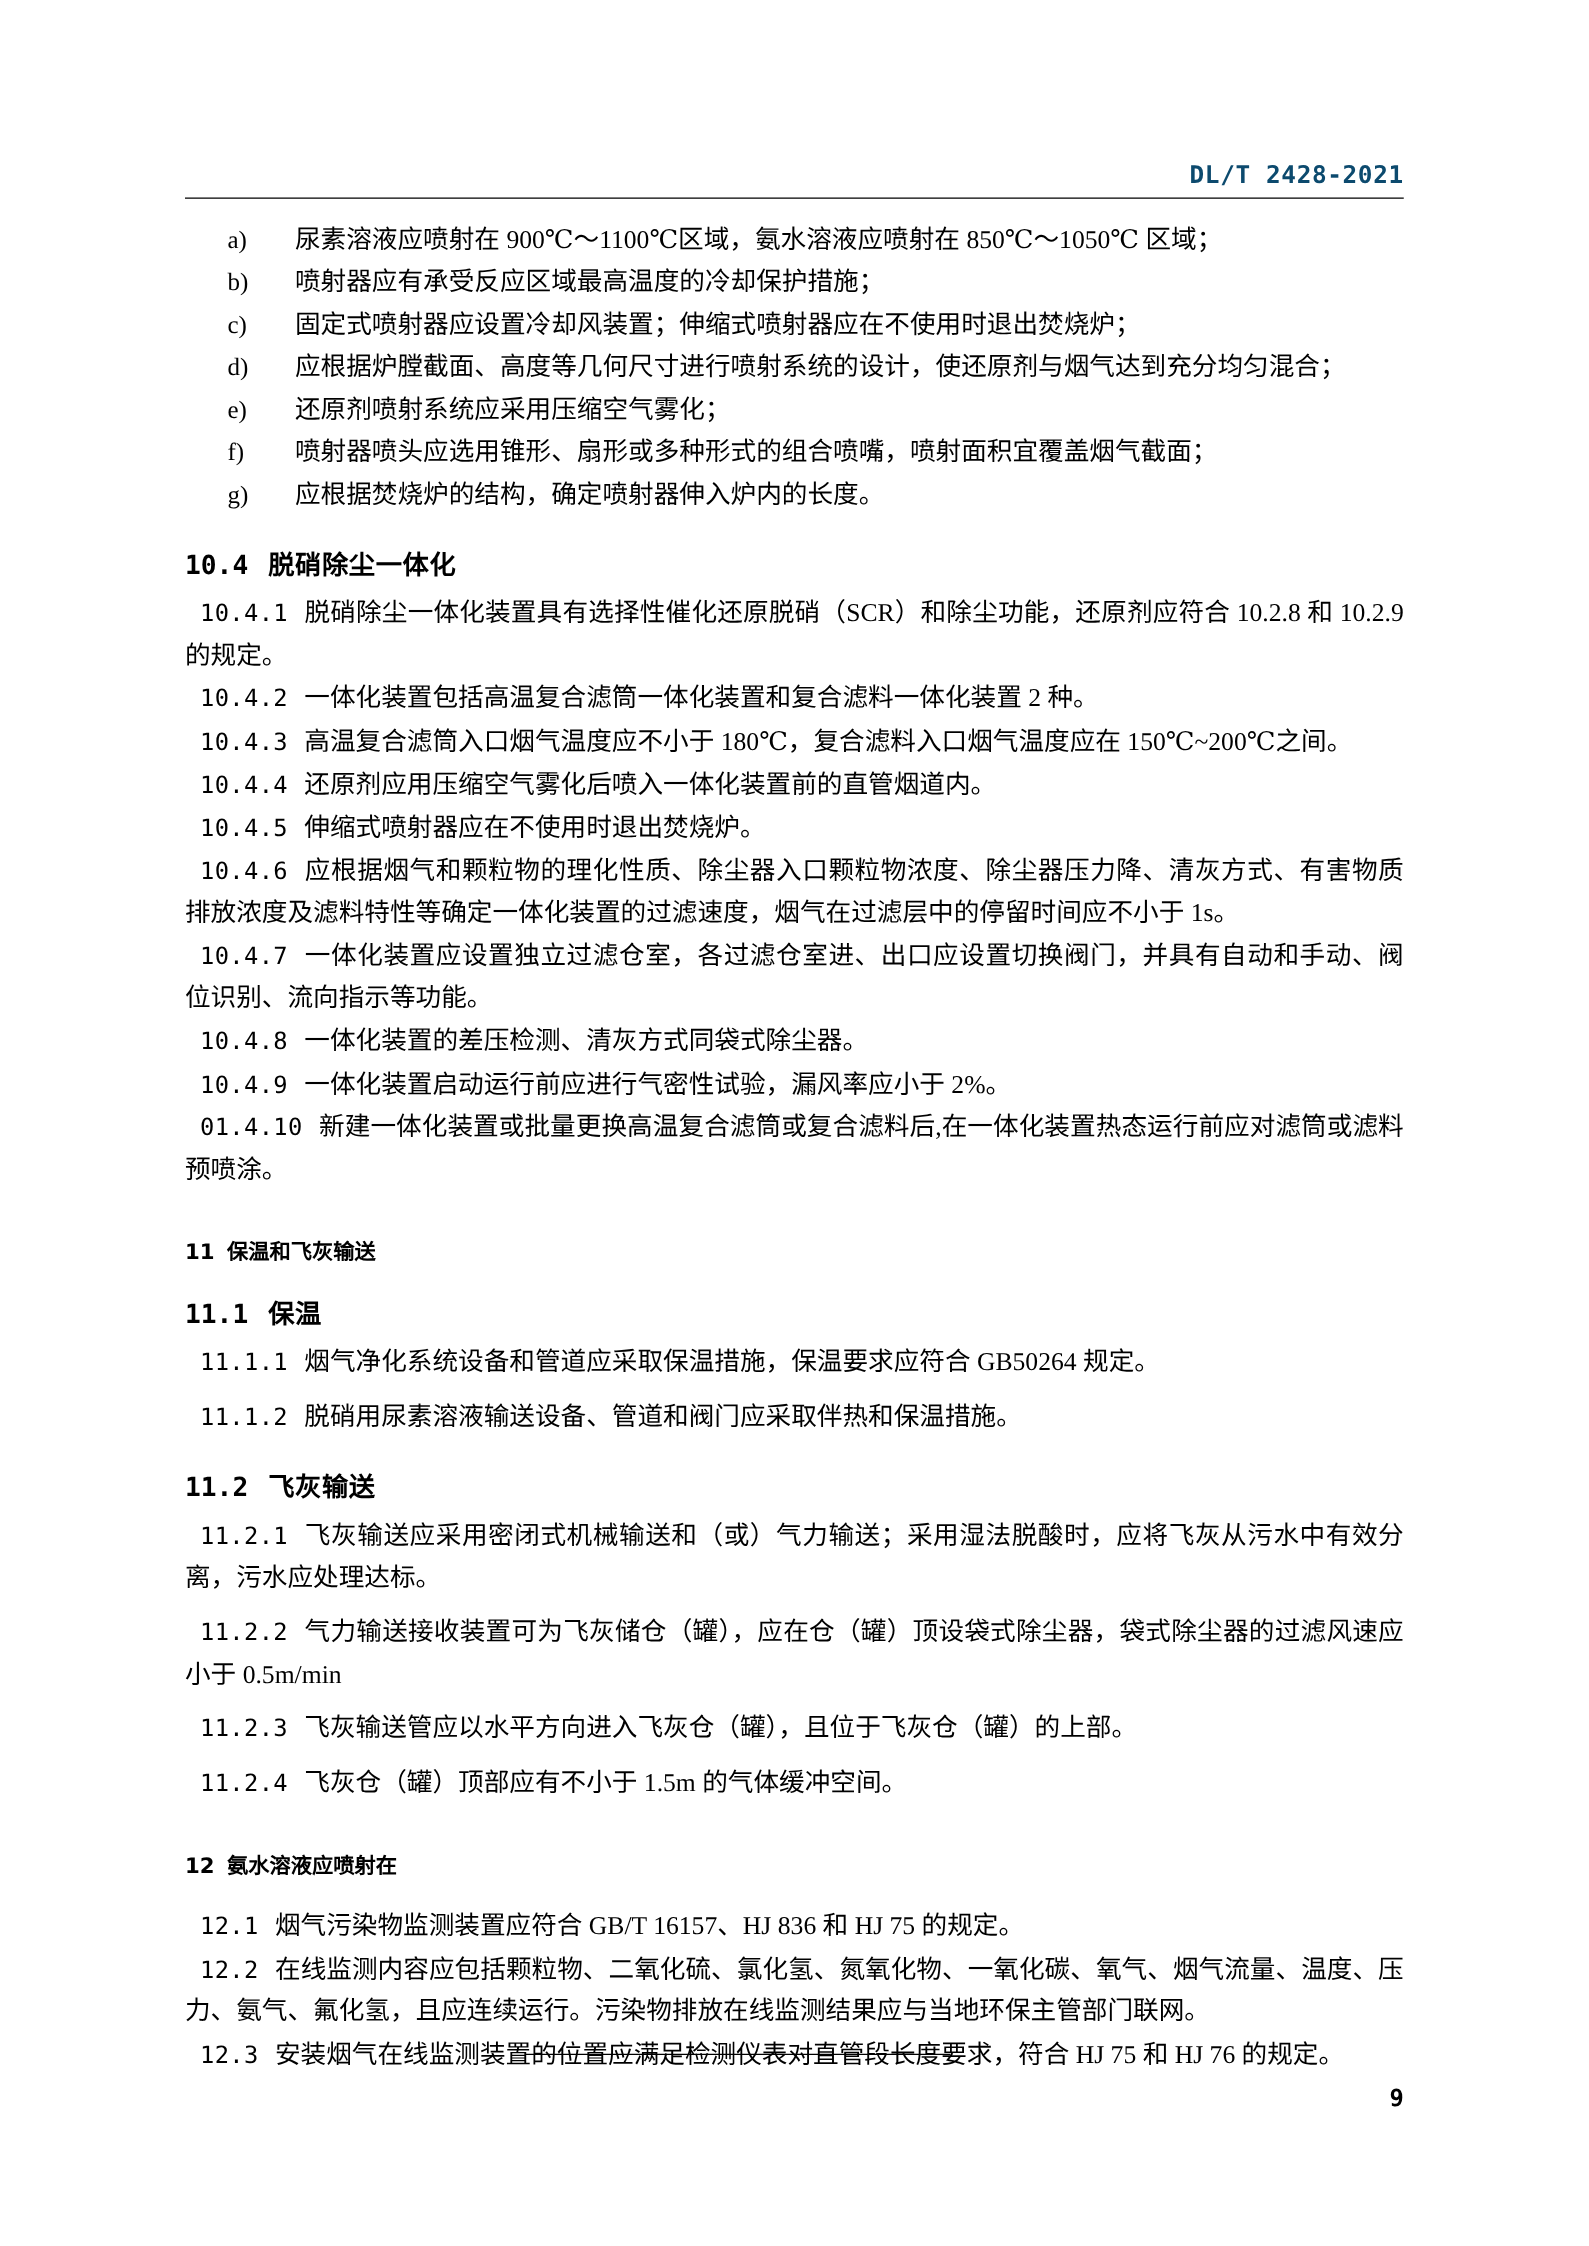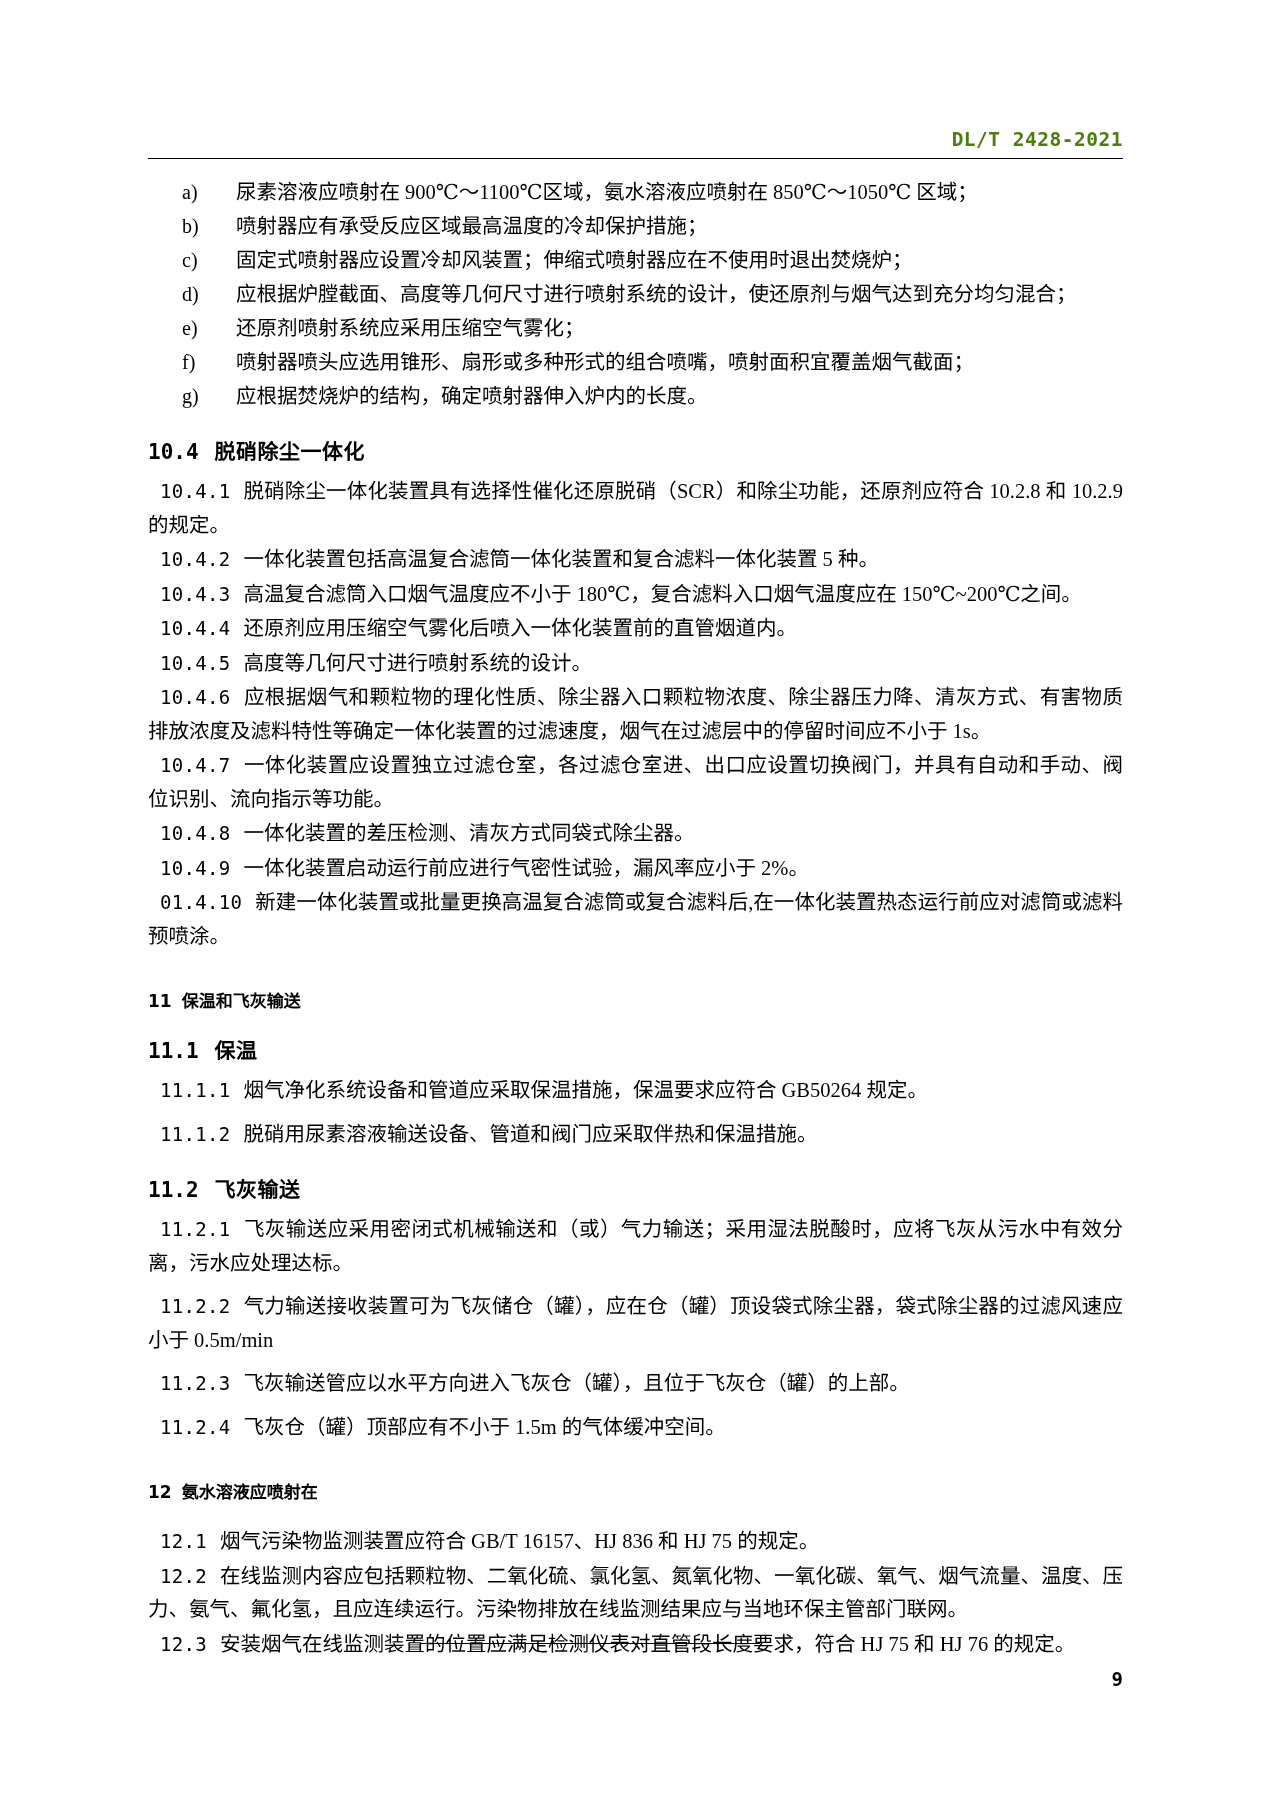--- a/index.html
+++ b/index.html
@@ -33,21 +33,21 @@
     height: 34px;
   }
   .std-code {
     position: absolute;
     right: 0;
     top: 0;
     font-family: "DejaVu Sans Mono", monospace;
     font-size: 19.5px;
     letter-spacing: 0.5px;
     font-weight: 700;
-    color: #4d7c0f;
+    color: #0c4a6e;
     white-space: nowrap;
   }
   .header-rule {
     position: absolute;
     left: 0;
     right: 0;
     top: 30px;
     border-top: 1.6px solid #000;
   }
 
@@ -181,30 +181,30 @@
     </ul>
 
     <h2 class="sec">
       <span class="num">10.4</span><span class="gap"></span><span>脱硝除尘一体化</span>
     </h2>
 
     <p class="para">
       <span class="num">10.4.1</span><span class="sp"></span><span>脱硝除尘一体化装置具有选择性催化还原脱硝（SCR）和除尘功能，还原剂应符合 10.2.8 和 10.2.9 的规定。</span>
     </p>
     <p class="para">
-      <span class="num">10.4.2</span><span class="sp"></span><span>一体化装置包括高温复合滤筒一体化装置和复合滤料一体化装置 5 种。</span>
+      <span class="num">10.4.2</span><span class="sp"></span><span>一体化装置包括高温复合滤筒一体化装置和复合滤料一体化装置 2 种。</span>
     </p>
     <p class="para">
       <span class="num">10.4.3</span><span class="sp"></span><span>高温复合滤筒入口烟气温度应不小于 180℃，复合滤料入口烟气温度应在 150℃~200℃之间。</span>
     </p>
     <p class="para">
       <span class="num">10.4.4</span><span class="sp"></span><span>还原剂应用压缩空气雾化后喷入一体化装置前的直管烟道内。</span>
     </p>
     <p class="para">
-      <span class="num">10.4.5</span><span class="sp"></span><span>高度等几何尺寸进行喷射系统的设计。</span>
+      <span class="num">10.4.5</span><span class="sp"></span><span>伸缩式喷射器应在不使用时退出焚烧炉。</span>
     </p>
     <p class="para">
       <span class="num">10.4.6</span><span class="sp"></span><span>应根据烟气和颗粒物的理化性质、除尘器入口颗粒物浓度、除尘器压力降、清灰方式、有害物质排放浓度及滤料特性等确定一体化装置的过滤速度，烟气在过滤层中的停留时间应不小于 1s。</span>
     </p>
     <p class="para">
       <span class="num">10.4.7</span><span class="sp"></span><span>一体化装置应设置独立过滤仓室，各过滤仓室进、出口应设置切换阀门，并具有自动和手动、阀位识别、流向指示等功能。</span>
     </p>
     <p class="para">
       <span class="num">10.4.8</span><span class="sp"></span><span>一体化装置的差压检测、清灰方式同袋式除尘器。</span>
     </p>

